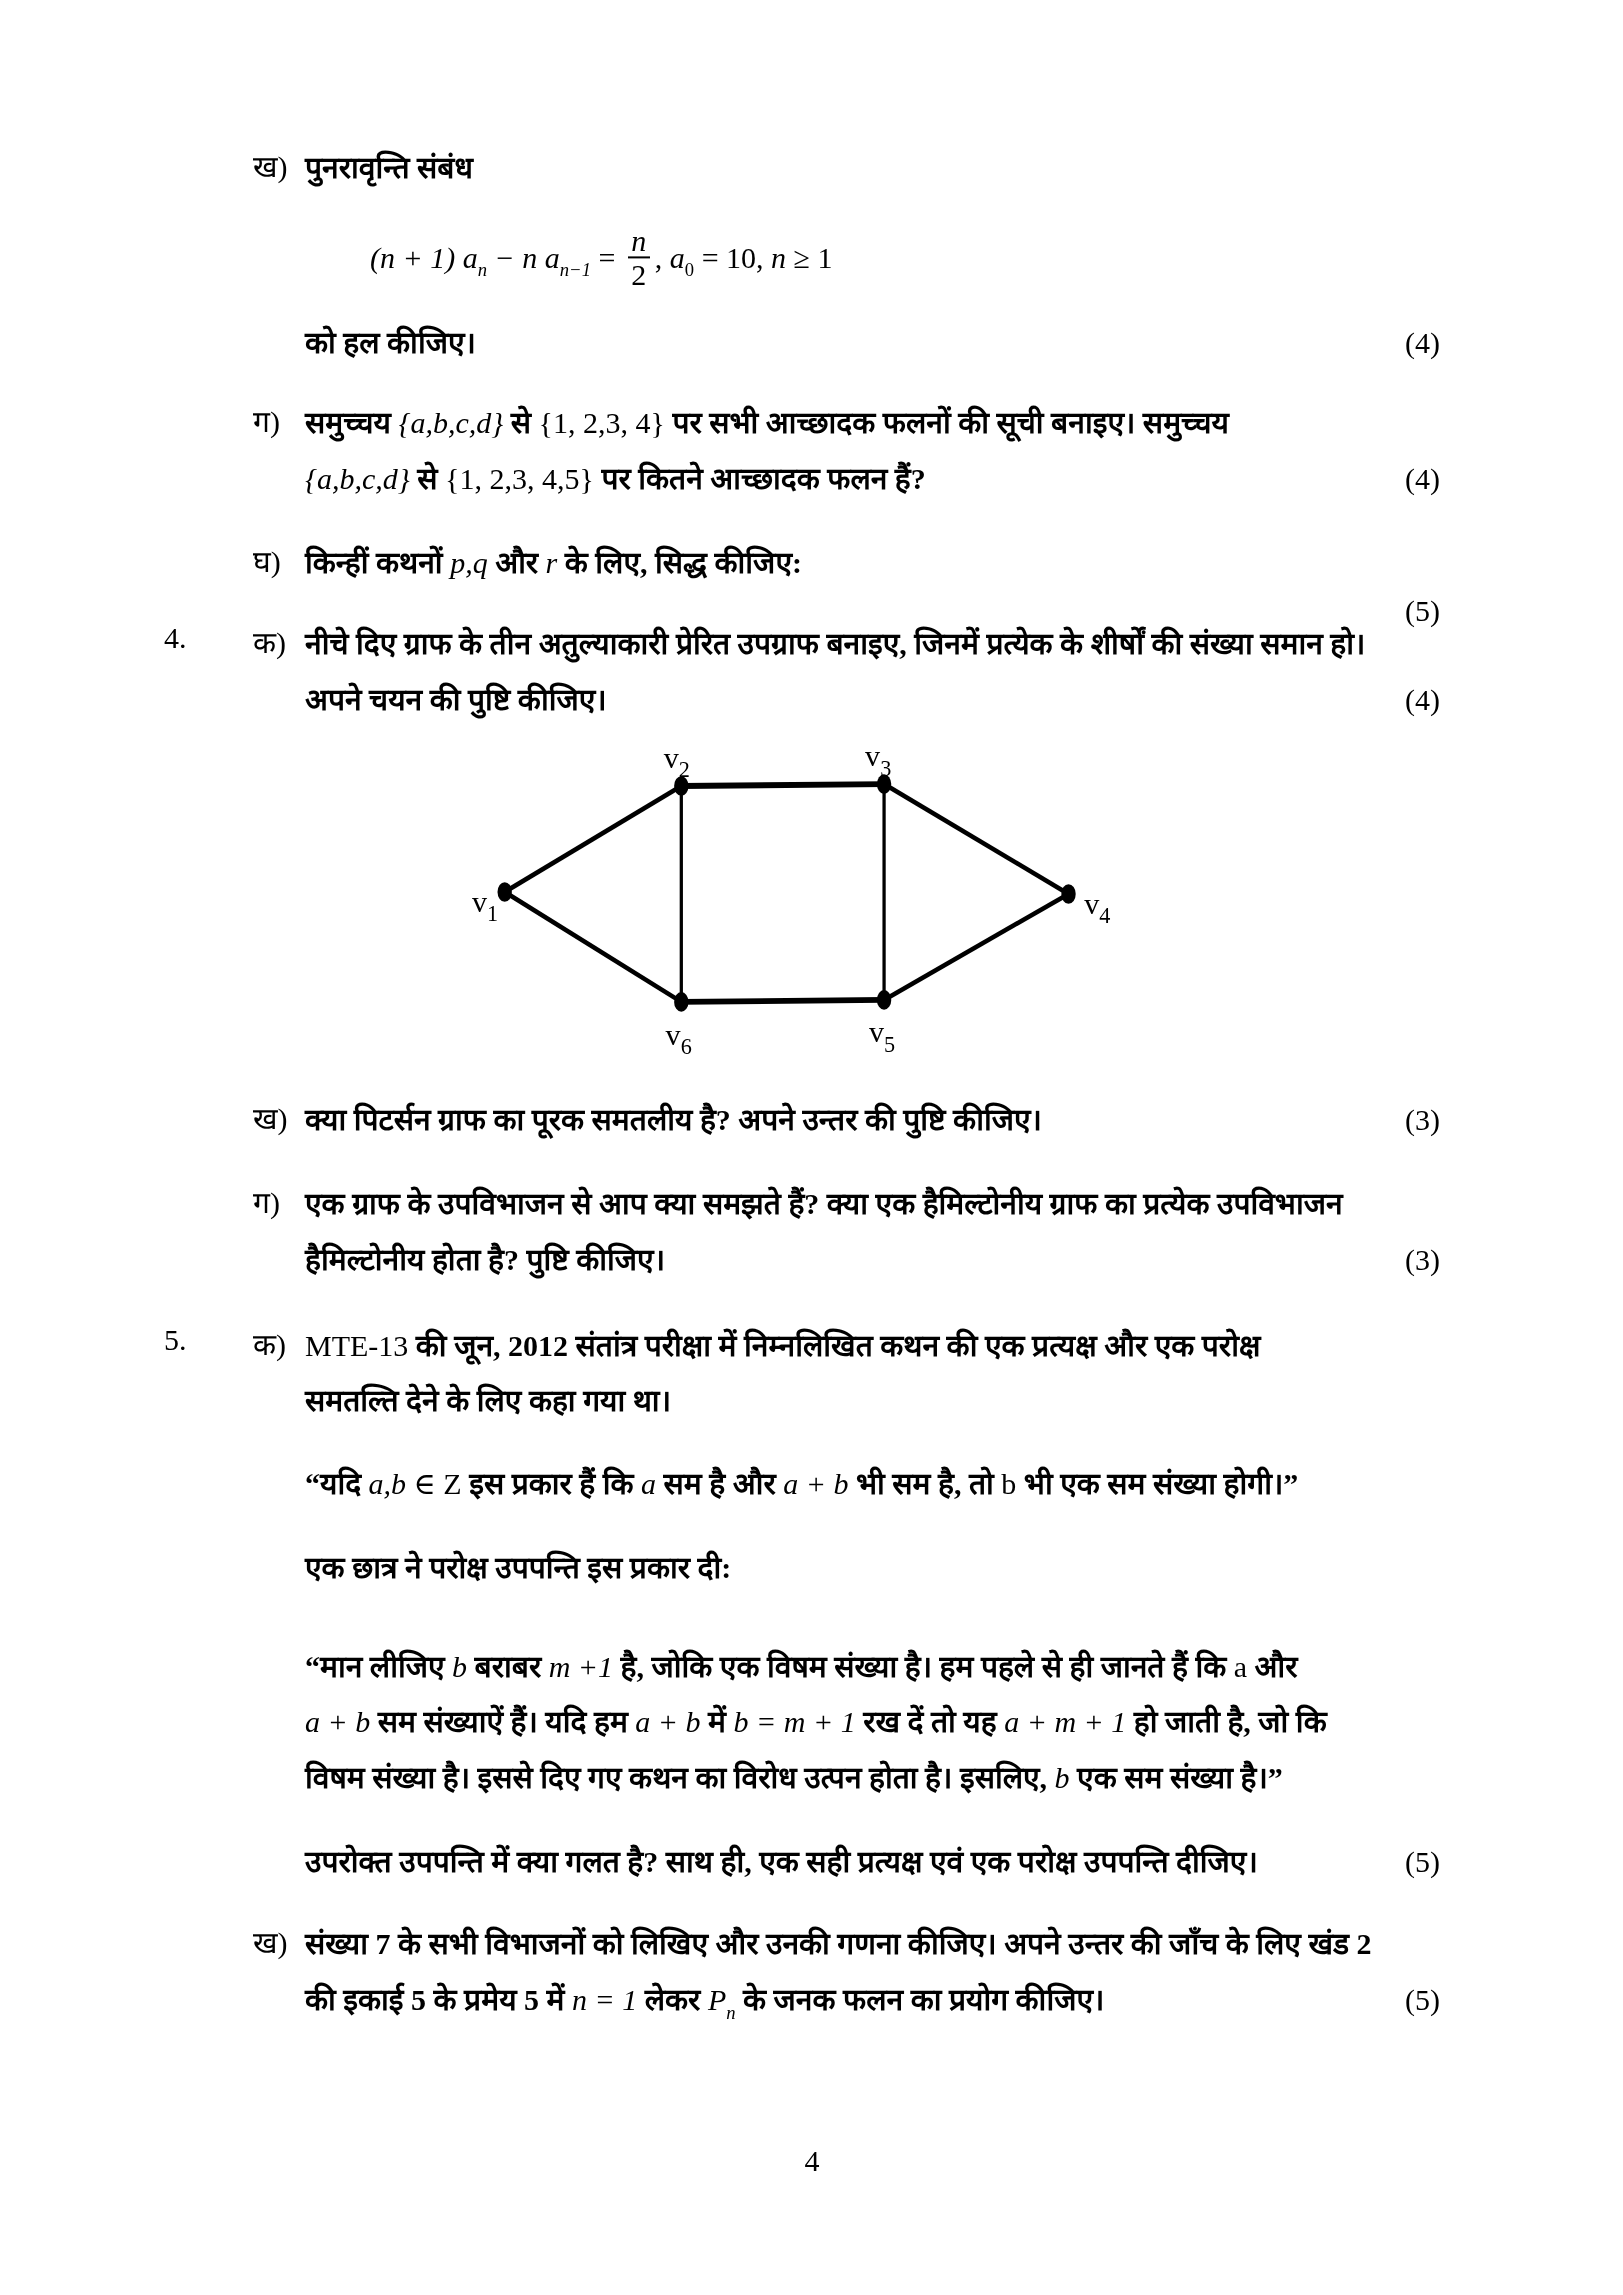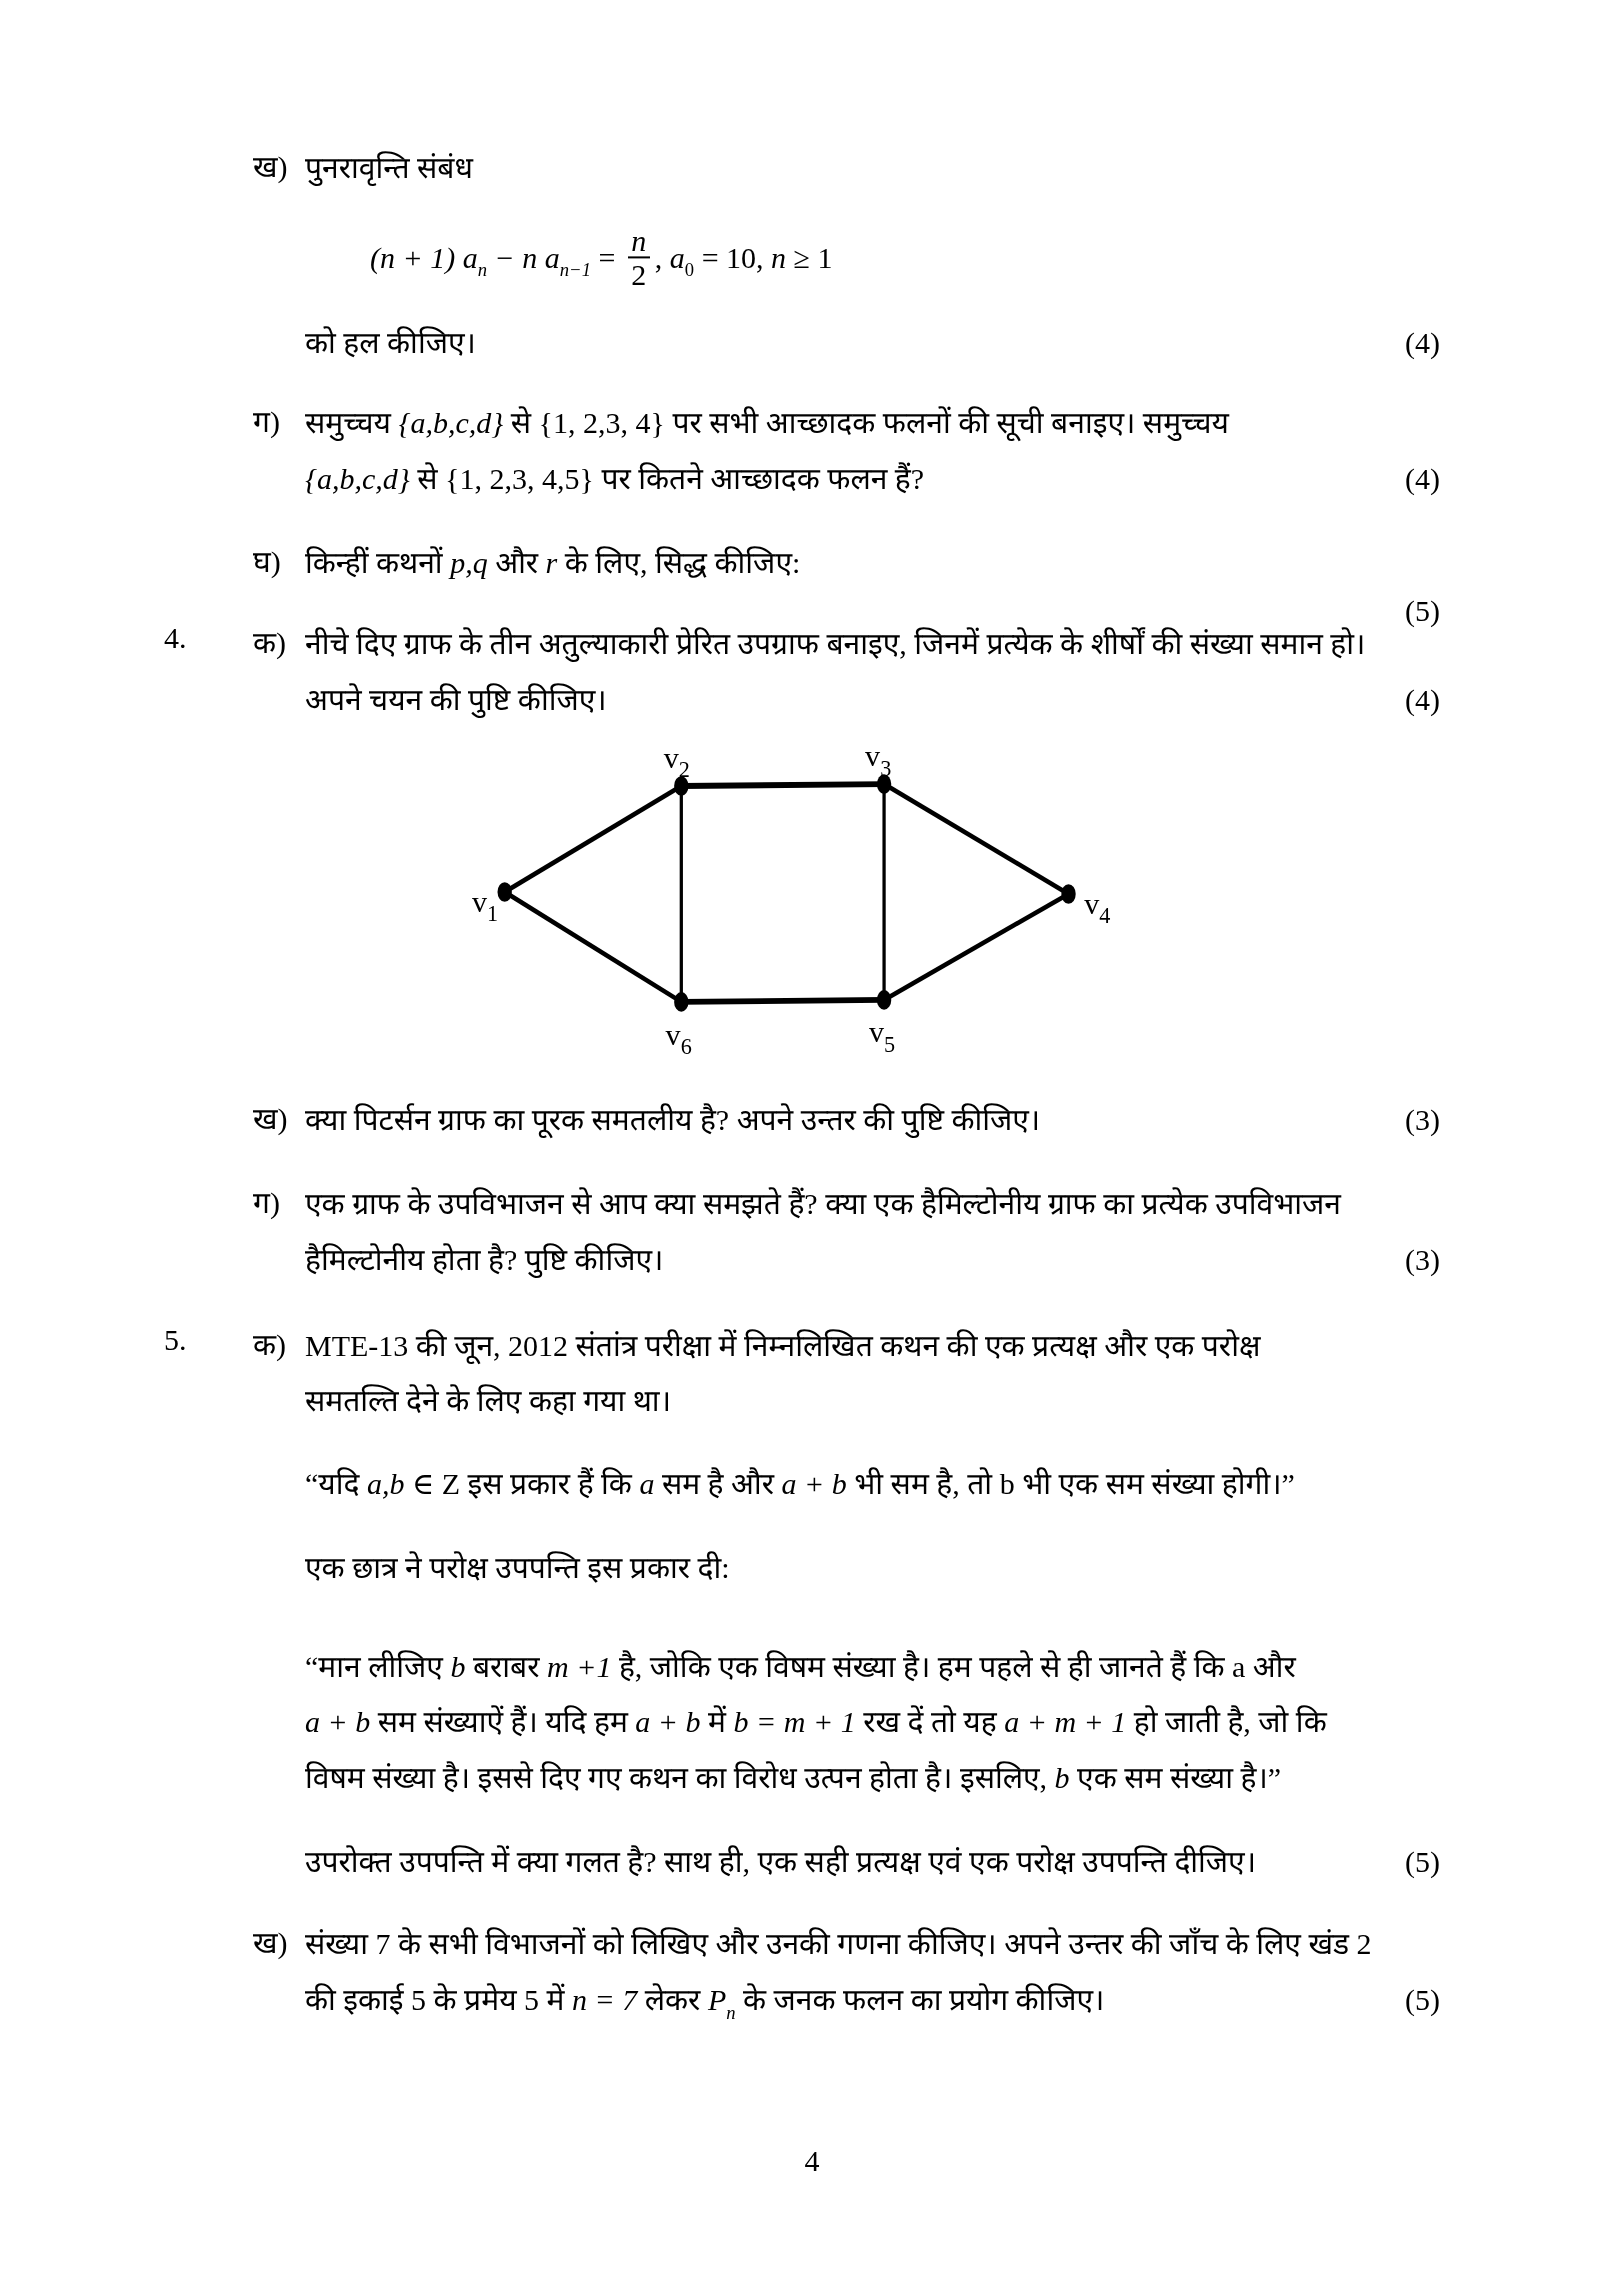--- a/index.html
+++ b/index.html
@@ -9,21 +9,21 @@
     font-size:30px;position:relative;overflow:hidden;margin:0 auto;
   }
   .content{padding:145px 184px 0 164px;}
   .row{display:flex;align-items:flex-start;}
   .col-num{width:89px;flex:none;}
   .col-label{width:52px;flex:none;}
   .col-body{flex:1;min-width:0;}
   .line{position:relative;line-height:1.55;}
   .line + .line{margin-top:9.2px;}
   .marks{position:absolute;right:0;top:0;}
-  .t-dev{font-style:normal;}
+  .t-dev{font-style:normal;font-weight:bold;}
   .t-math{font-style:italic;}
   .t-up{font-style:normal;}
   .t-sub{font-size:0.62em;font-style:italic;vertical-align:sub;position:relative;top:0.1em;}
   .t-subu{font-size:0.62em;font-style:normal;vertical-align:sub;position:relative;top:0.1em;}
   .frac{display:inline-flex;flex-direction:column;align-items:center;vertical-align:middle;line-height:1.05;margin:0 5.2px;transform:translateY(-2.6px);}
   .frac .den{border-top:2px solid #000;padding:1.3px 3.3px 0 3.3px;}
   .indent-formula{padding-left:65px;}
   .graph-wrap{margin-left:167px;margin-top:16.4px;}
   .graph-wrap svg{display:block;}
   .edge{stroke:#000;stroke-width:7;}
@@ -234,21 +234,21 @@
     </div>
 
     <div class="row" style="margin-top:36px;">
       <span class="col-num"></span>
       <span class="col-label">ख)</span>
       <div class="col-body">
         <div class="line">
           <span class="segs"><span class="t-dev">संख्या 7 के सभी विभाजनों को लिखिए और उनकी गणना कीजिए। अपने उन्तर की जाँच के लिए  खंड 2</span></span>
         </div>
         <div class="line">
-          <span class="segs"><span class="t-dev">की इकाई 5 के प्रमेय 5 में </span><span class="t-math">n = 7</span><span class="t-dev">  लेकर </span><span class="t-math">P</span><span class="t-sub">n</span><span class="t-dev">  के जनक फलन का प्रयोग कीजिए।</span></span>
+          <span class="segs"><span class="t-dev">की इकाई 5 के प्रमेय 5 में </span><span class="t-math">n = 1</span><span class="t-dev">  लेकर </span><span class="t-math">P</span><span class="t-sub">n</span><span class="t-dev">  के जनक फलन का प्रयोग कीजिए।</span></span>
           <span class="marks">(5)</span>
         </div>
       </div>
     </div>
 
   </div>
 
   <div class="page-number">4</div>
 </div>
 

